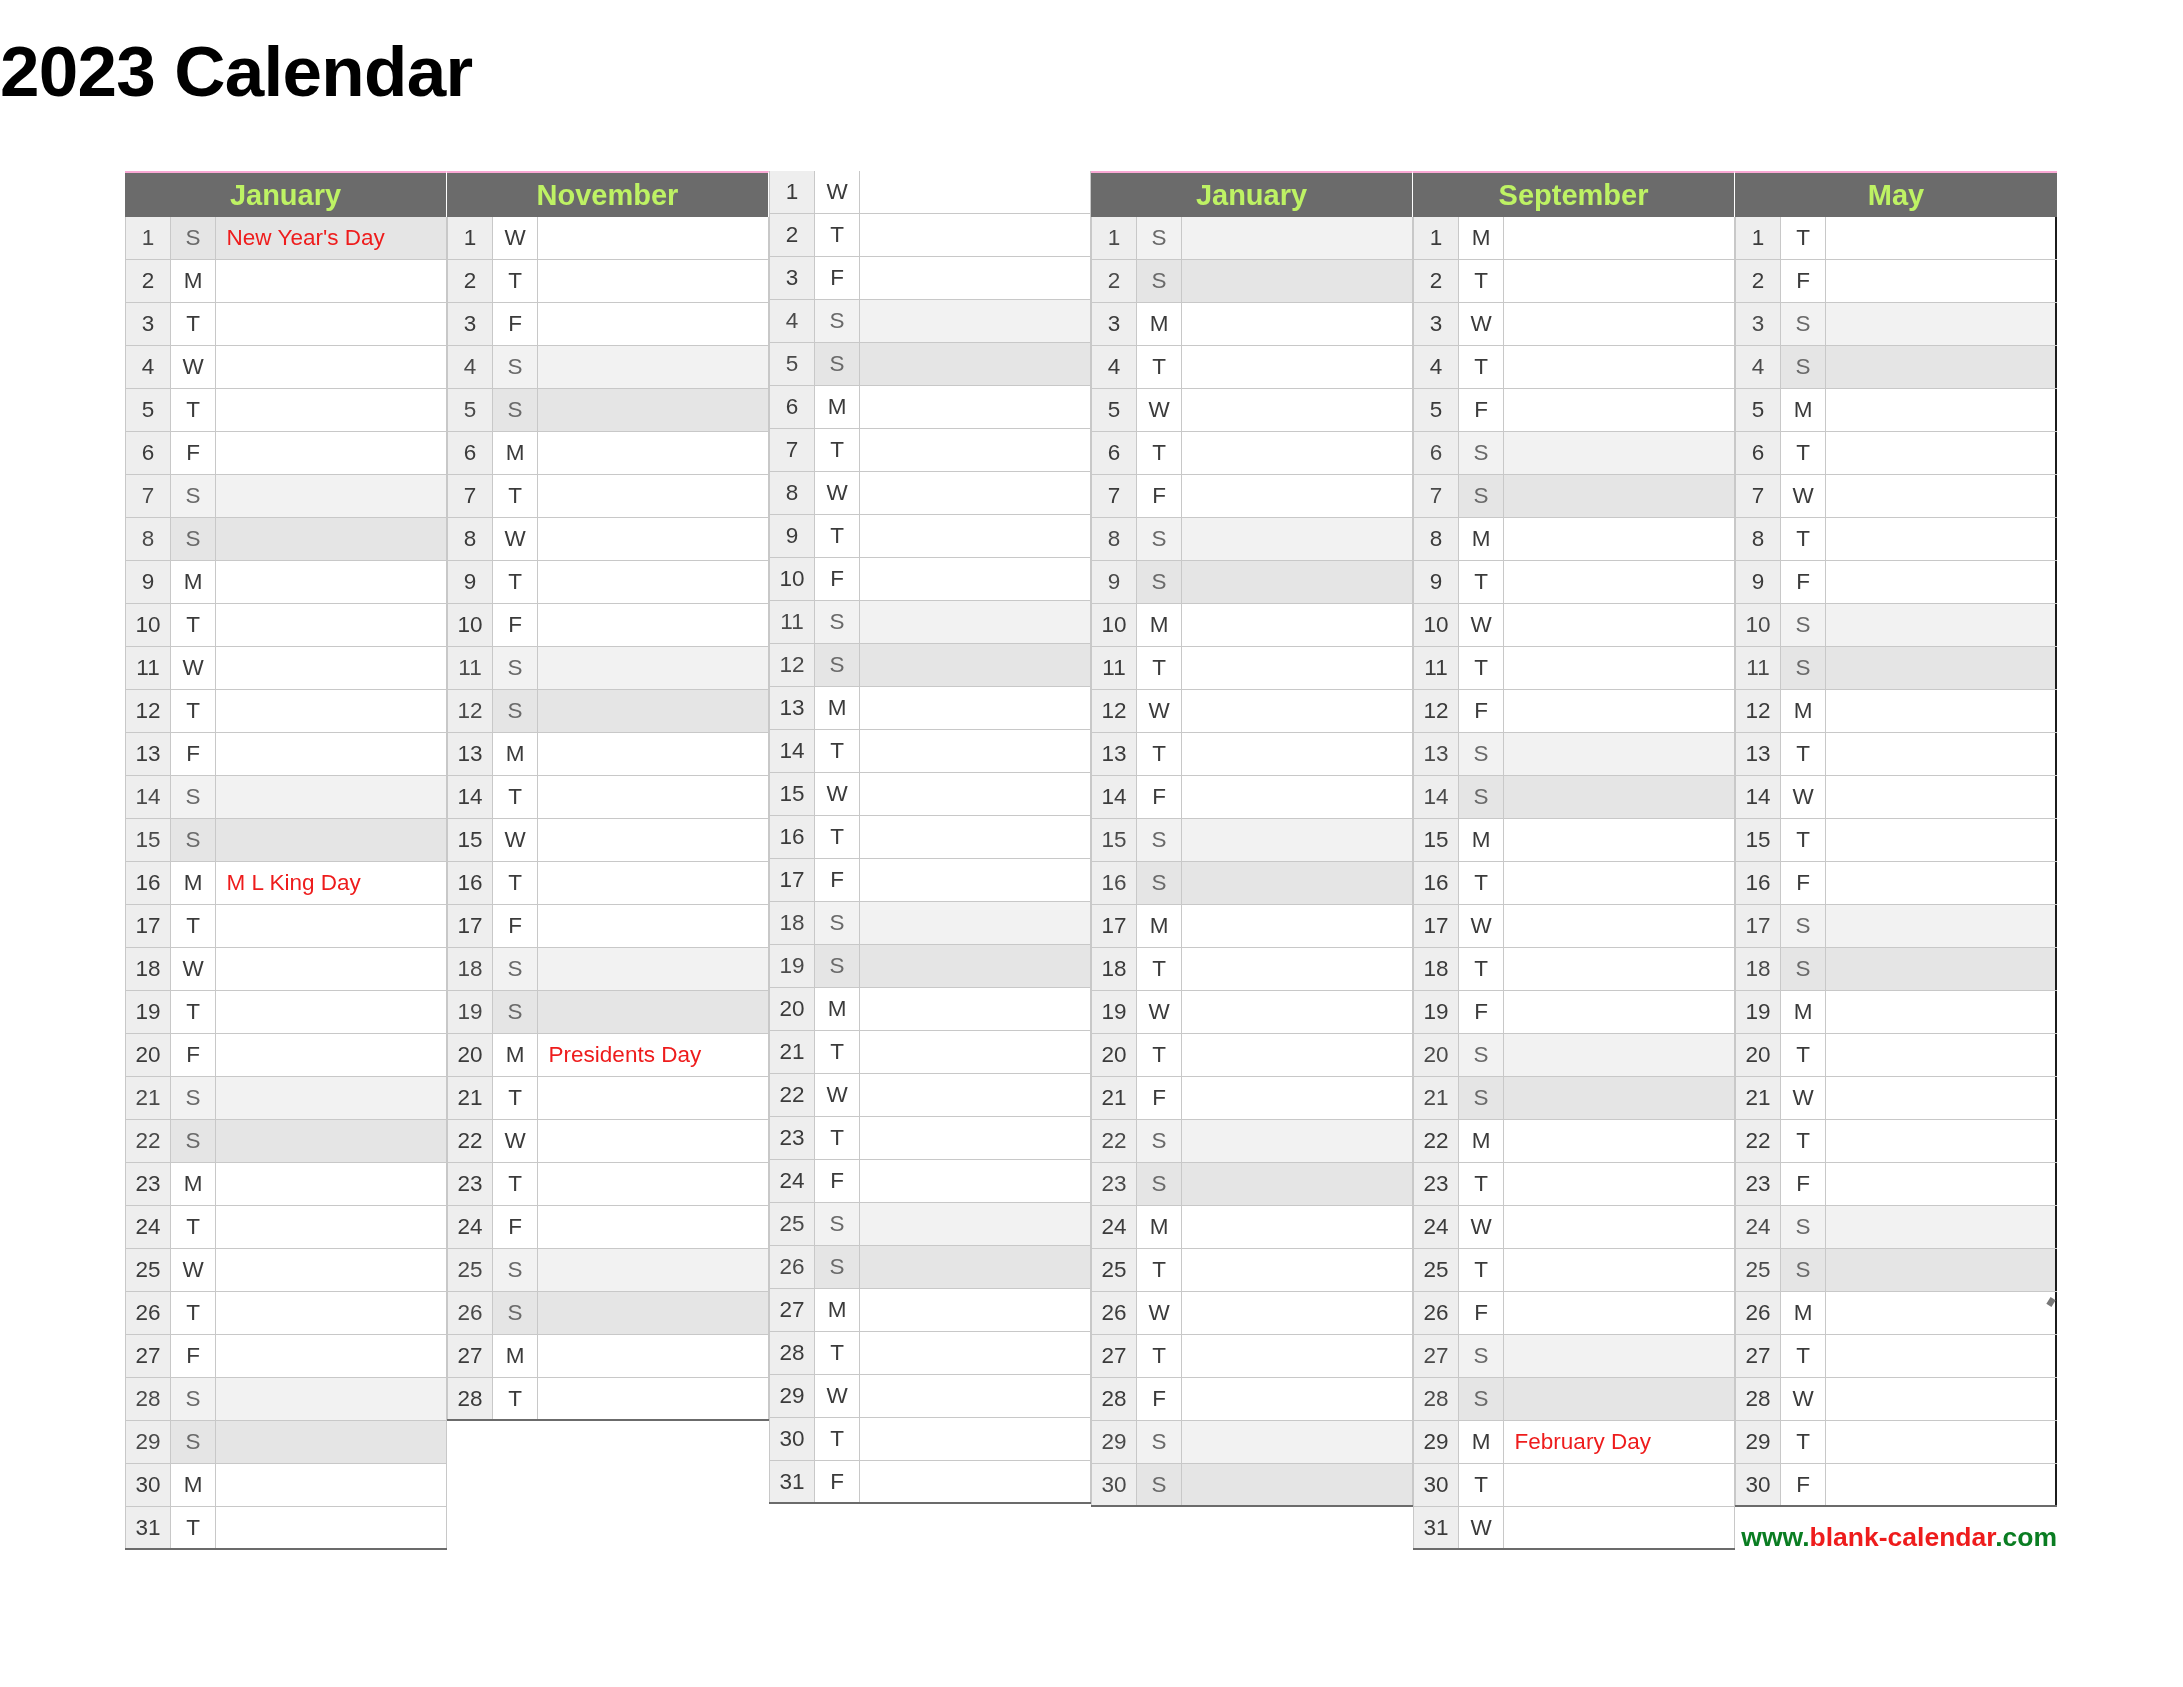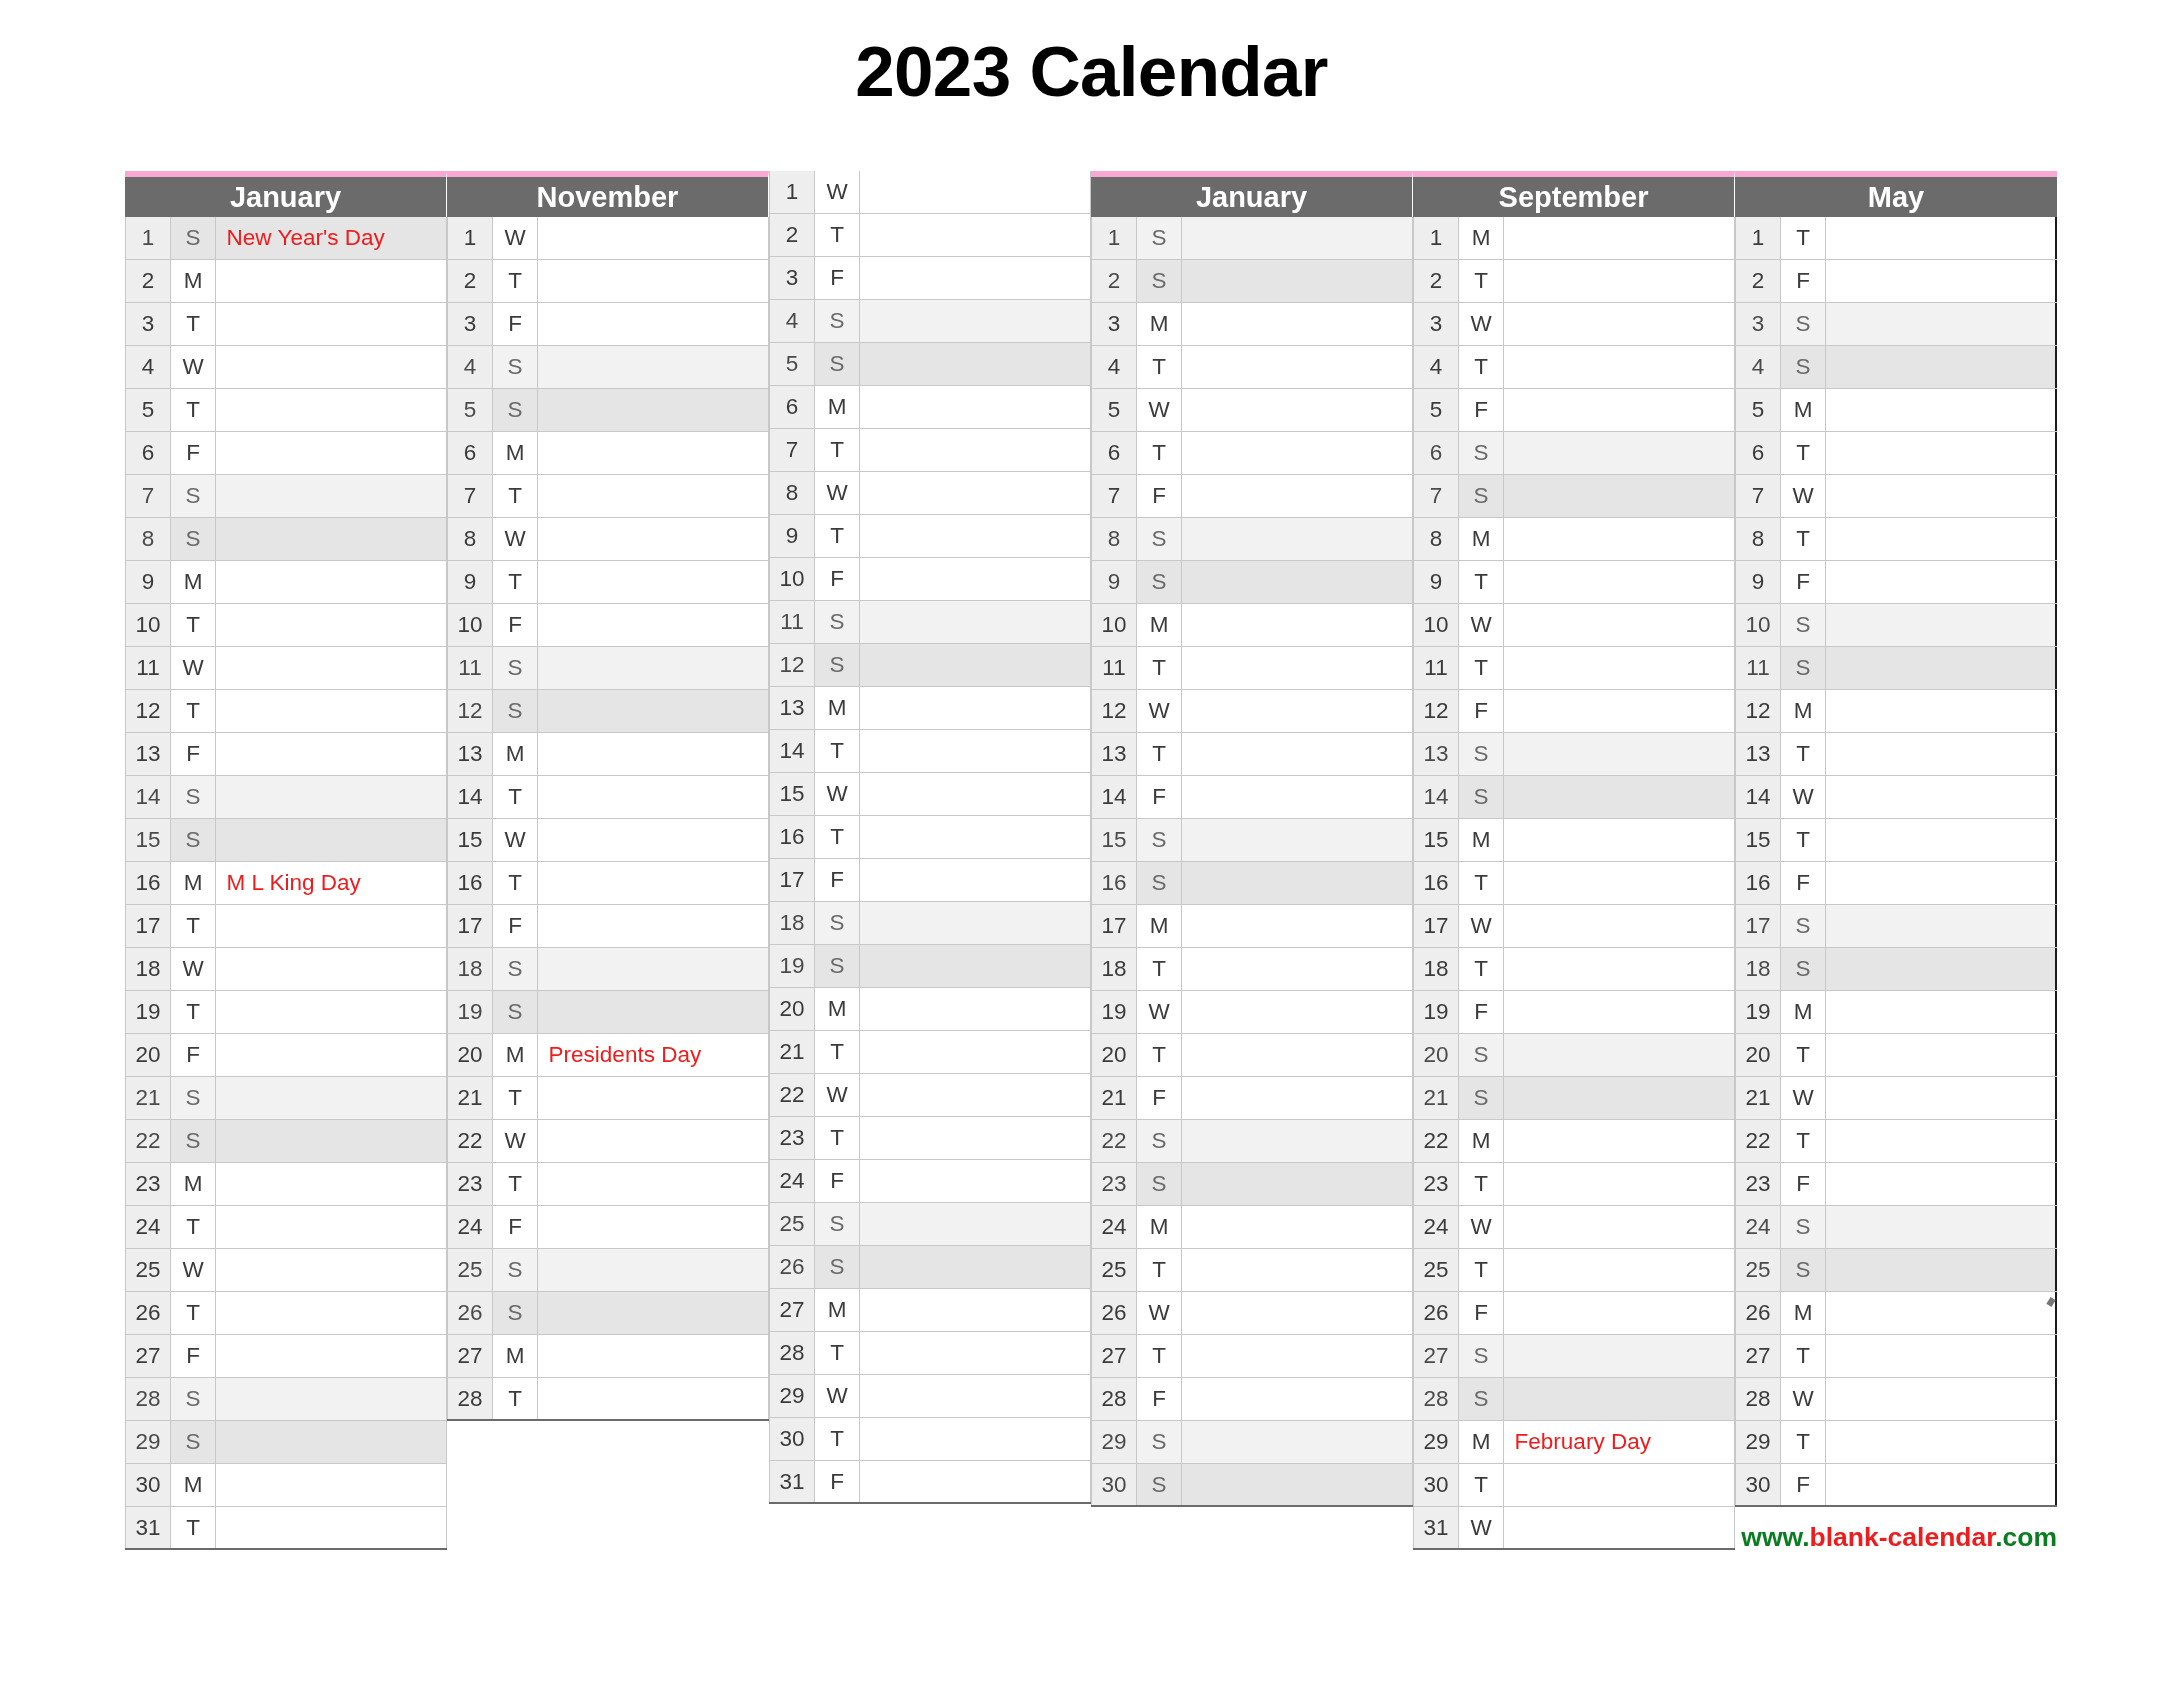--- a/index.html
+++ b/index.html
@@ -20,21 +20,20 @@
     overflow: hidden;
     background: #ffffff;
   }
 
   
   #title {
     position: absolute;
     left: 0;
     top: 34px;
     width: 2183px;
-    text-align: center;
     font-size: 71px;
     font-weight: bold;
     font-family: "Liberation Sans Narrow", "Liberation Sans", sans-serif;
     font-stretch: condensed;
     letter-spacing: -0.7px;
     color: #000000;
     line-height: 1.08;
     white-space: nowrap;
   }
 
@@ -49,29 +48,29 @@
   }
   .month-col {
     width: 322px;
     flex: 0 0 322px;
     box-sizing: border-box;
   }
 
   .month-head {
     height: 46px;
     background: #6b6b6b;
-    color: #ffffff;
+    color: #bef264;
     font-size: 29px;
     font-weight: bold;
     display: flex;
     align-items: center;
     justify-content: center;
     box-sizing: border-box;
     border-right: 1.3px solid #ffffff;
-    border-top: 6px solid #f9a8d4;
+    border-top: 2px solid #f9a8d4;
     letter-spacing: 0px;
   }
   .month-col:last-child .month-head { border-right: none; }
 
   .day-row {
     display: flex;
     height: 43px;
     box-sizing: border-box;
     border-bottom: 1.3px solid #c8c8c8;
     background: #ffffff;

